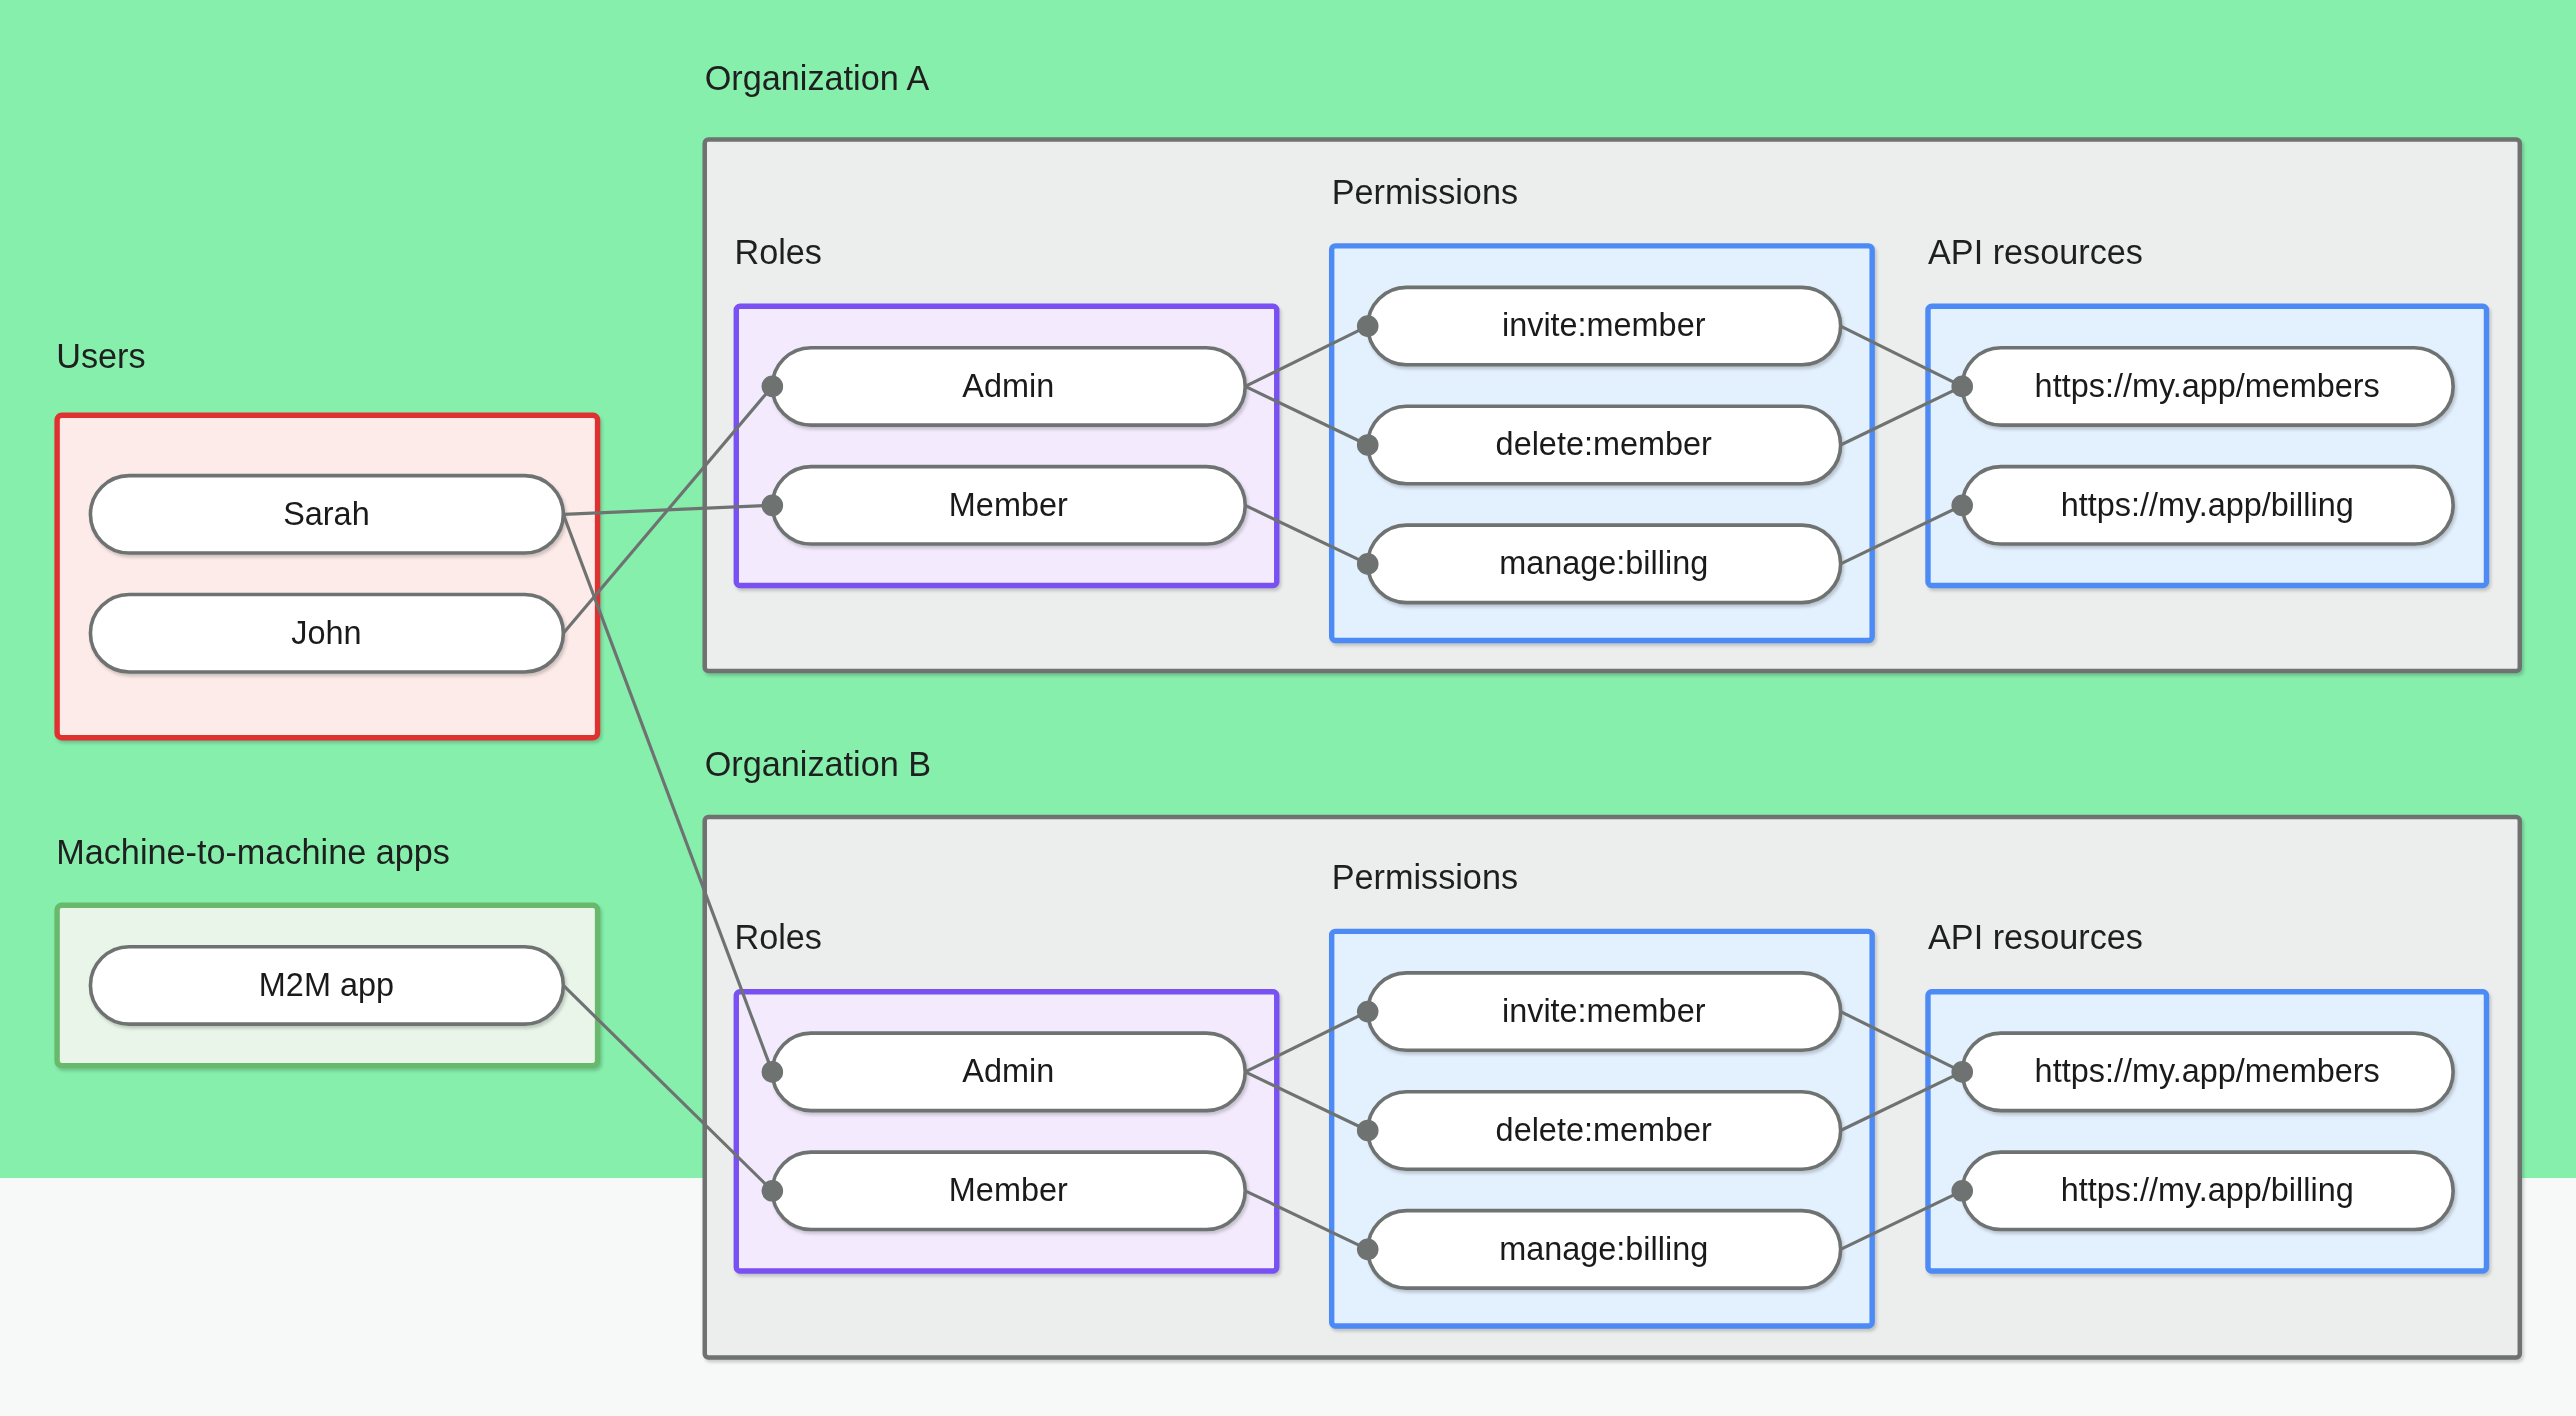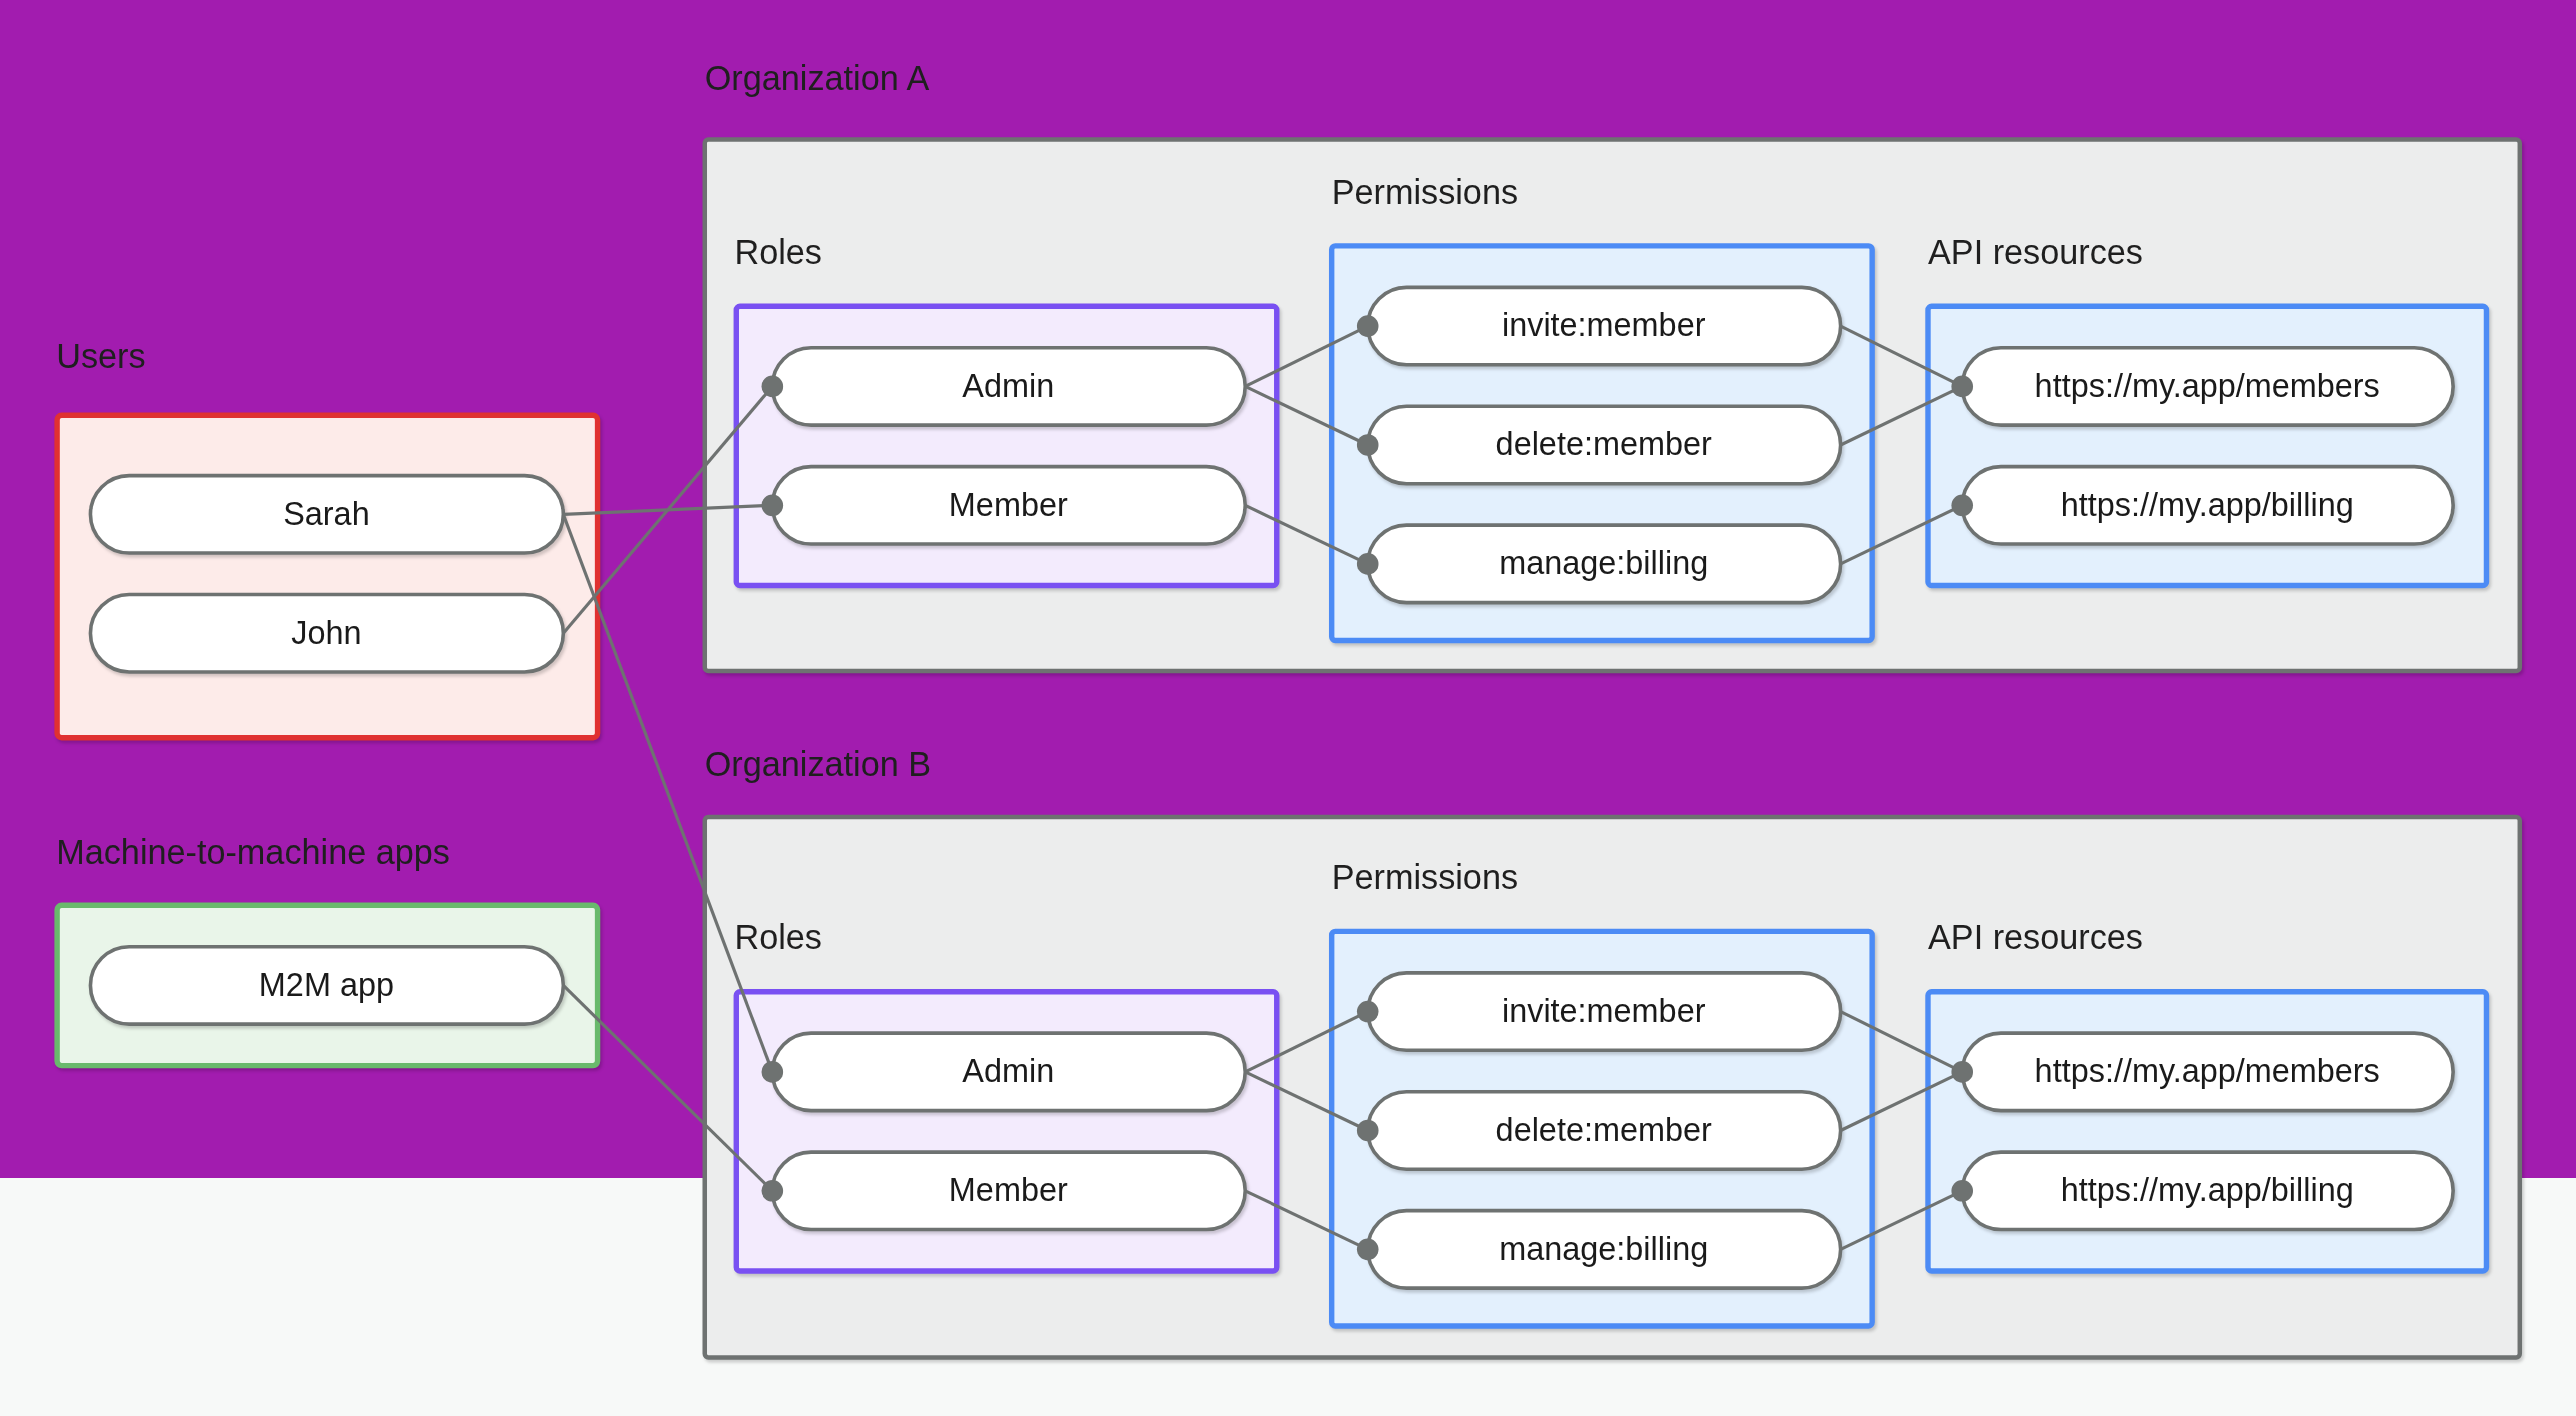--- a/index.html
+++ b/index.html
@@ -10,21 +10,21 @@
   body {
     width: 2576px;
     height: 1416px;
     font-family: "Liberation Sans", sans-serif;
     overflow: hidden;
   }
   #stage {
     position: relative;
     width: 2576px;
     height: 1178px;
-    background: #a21caf;
+    background: #86efac;
   }
   svg.diagram {
     position: absolute;
     inset: 0;
     width: 2576px;
     height: 1416px;
     display: block;
   }
   .grp-label {
     font-size: 38px;

